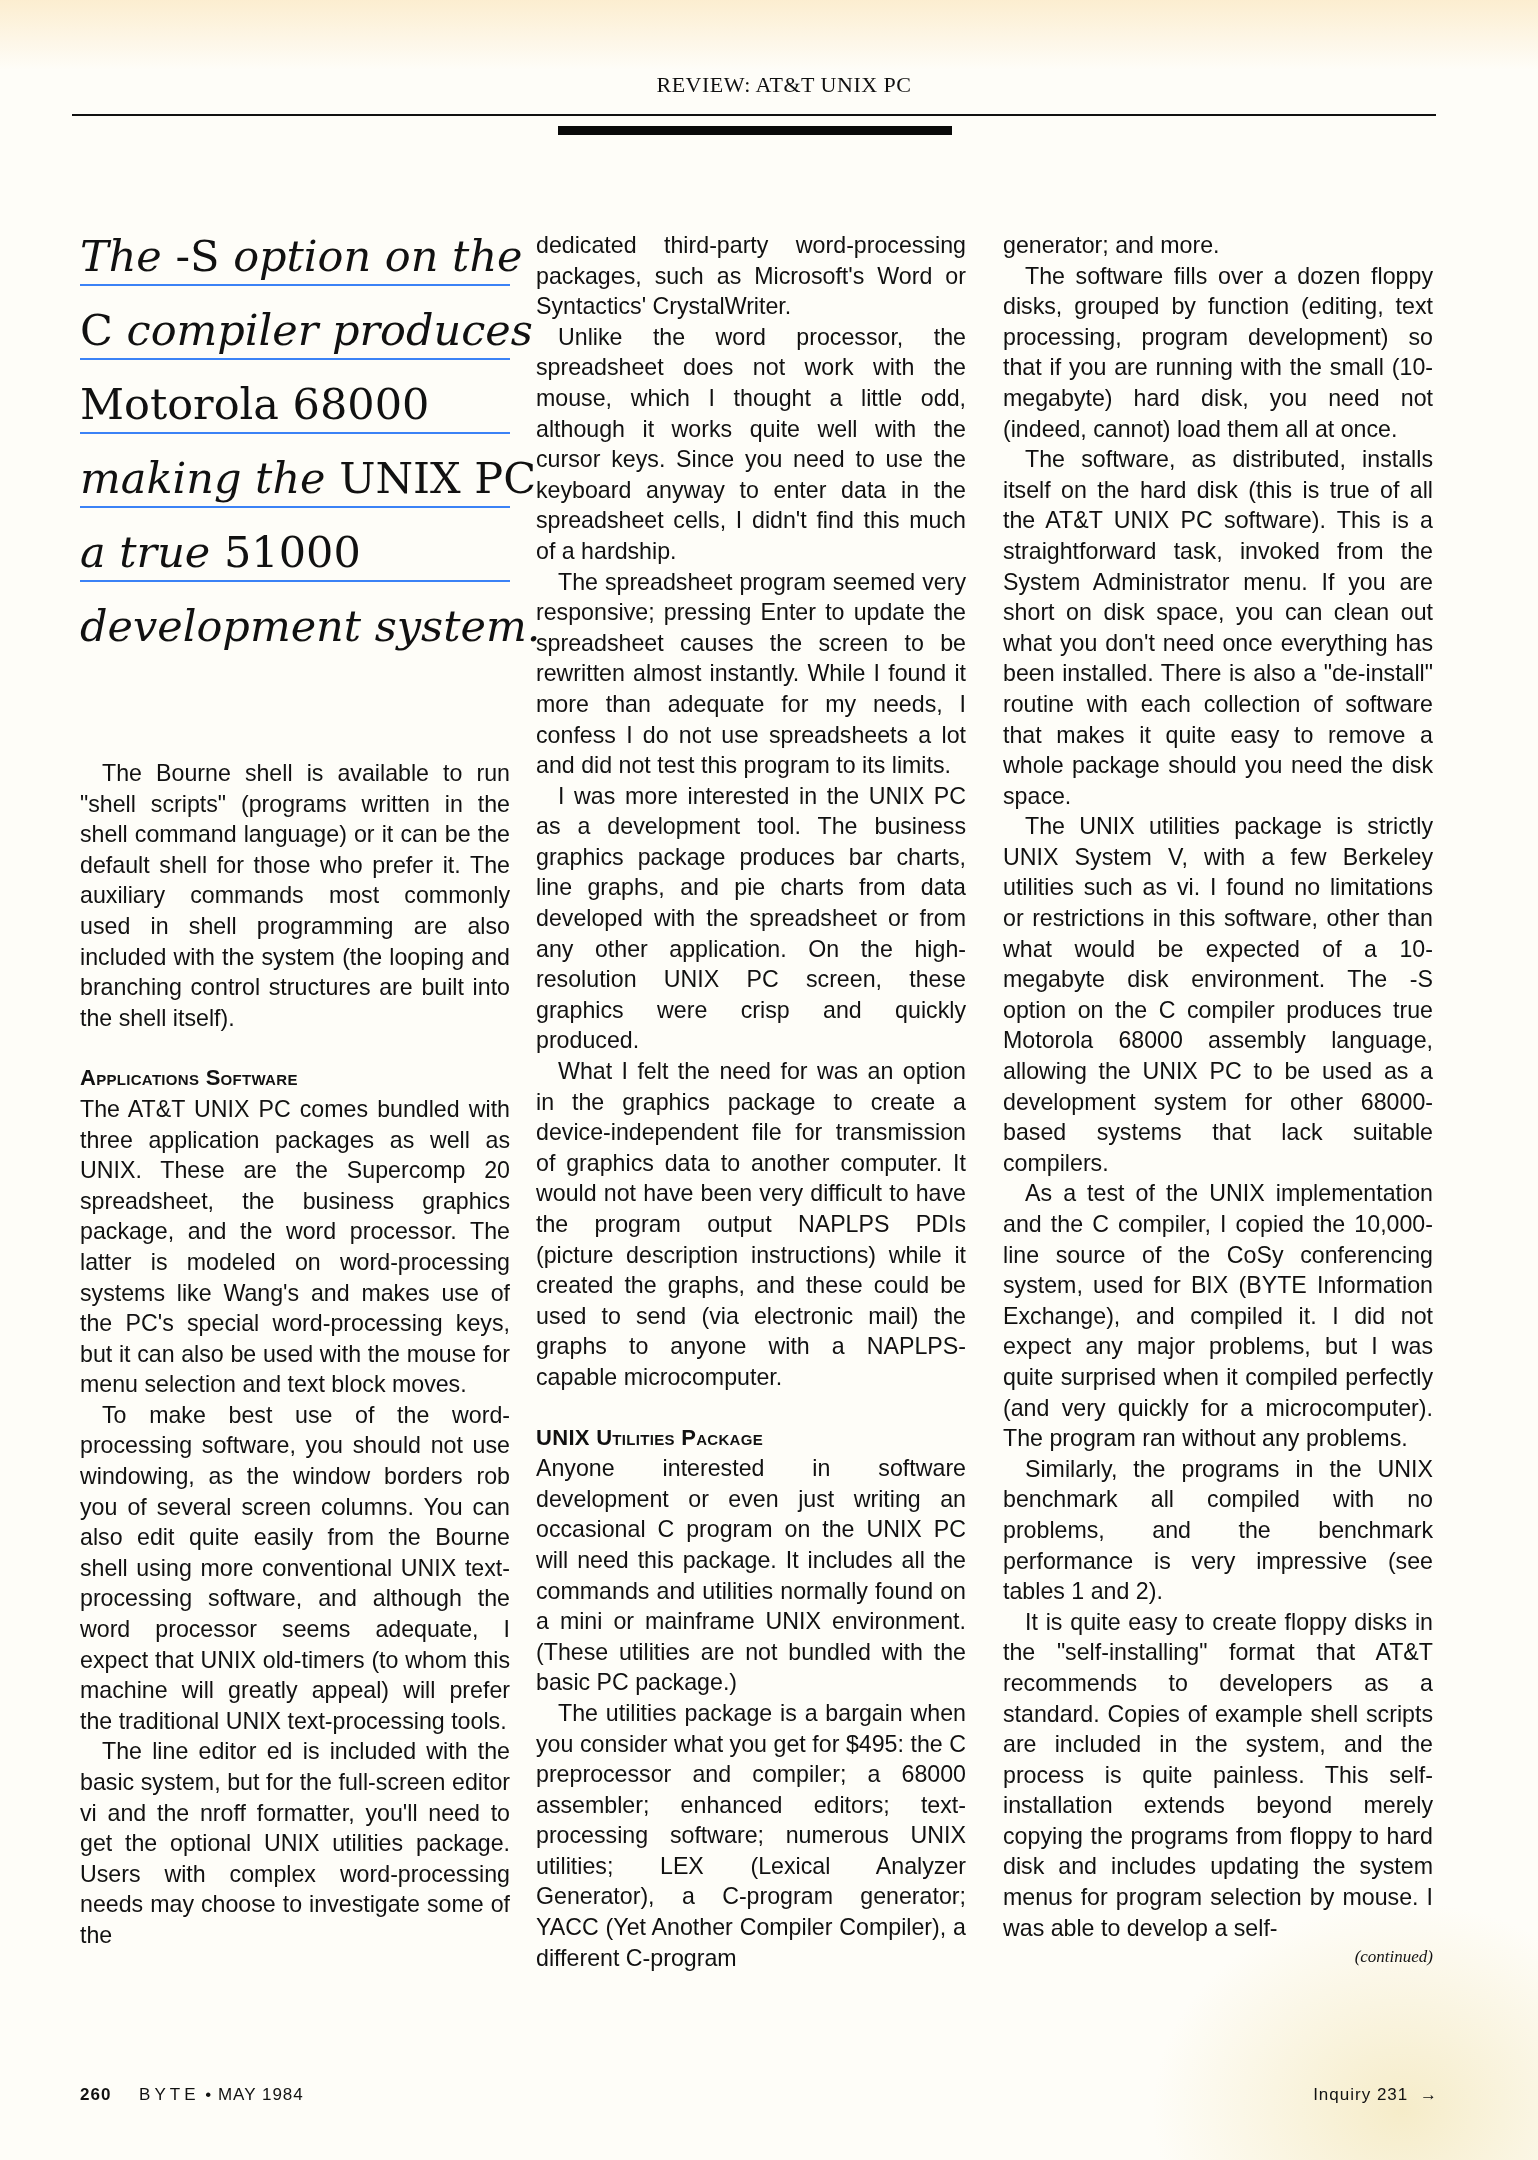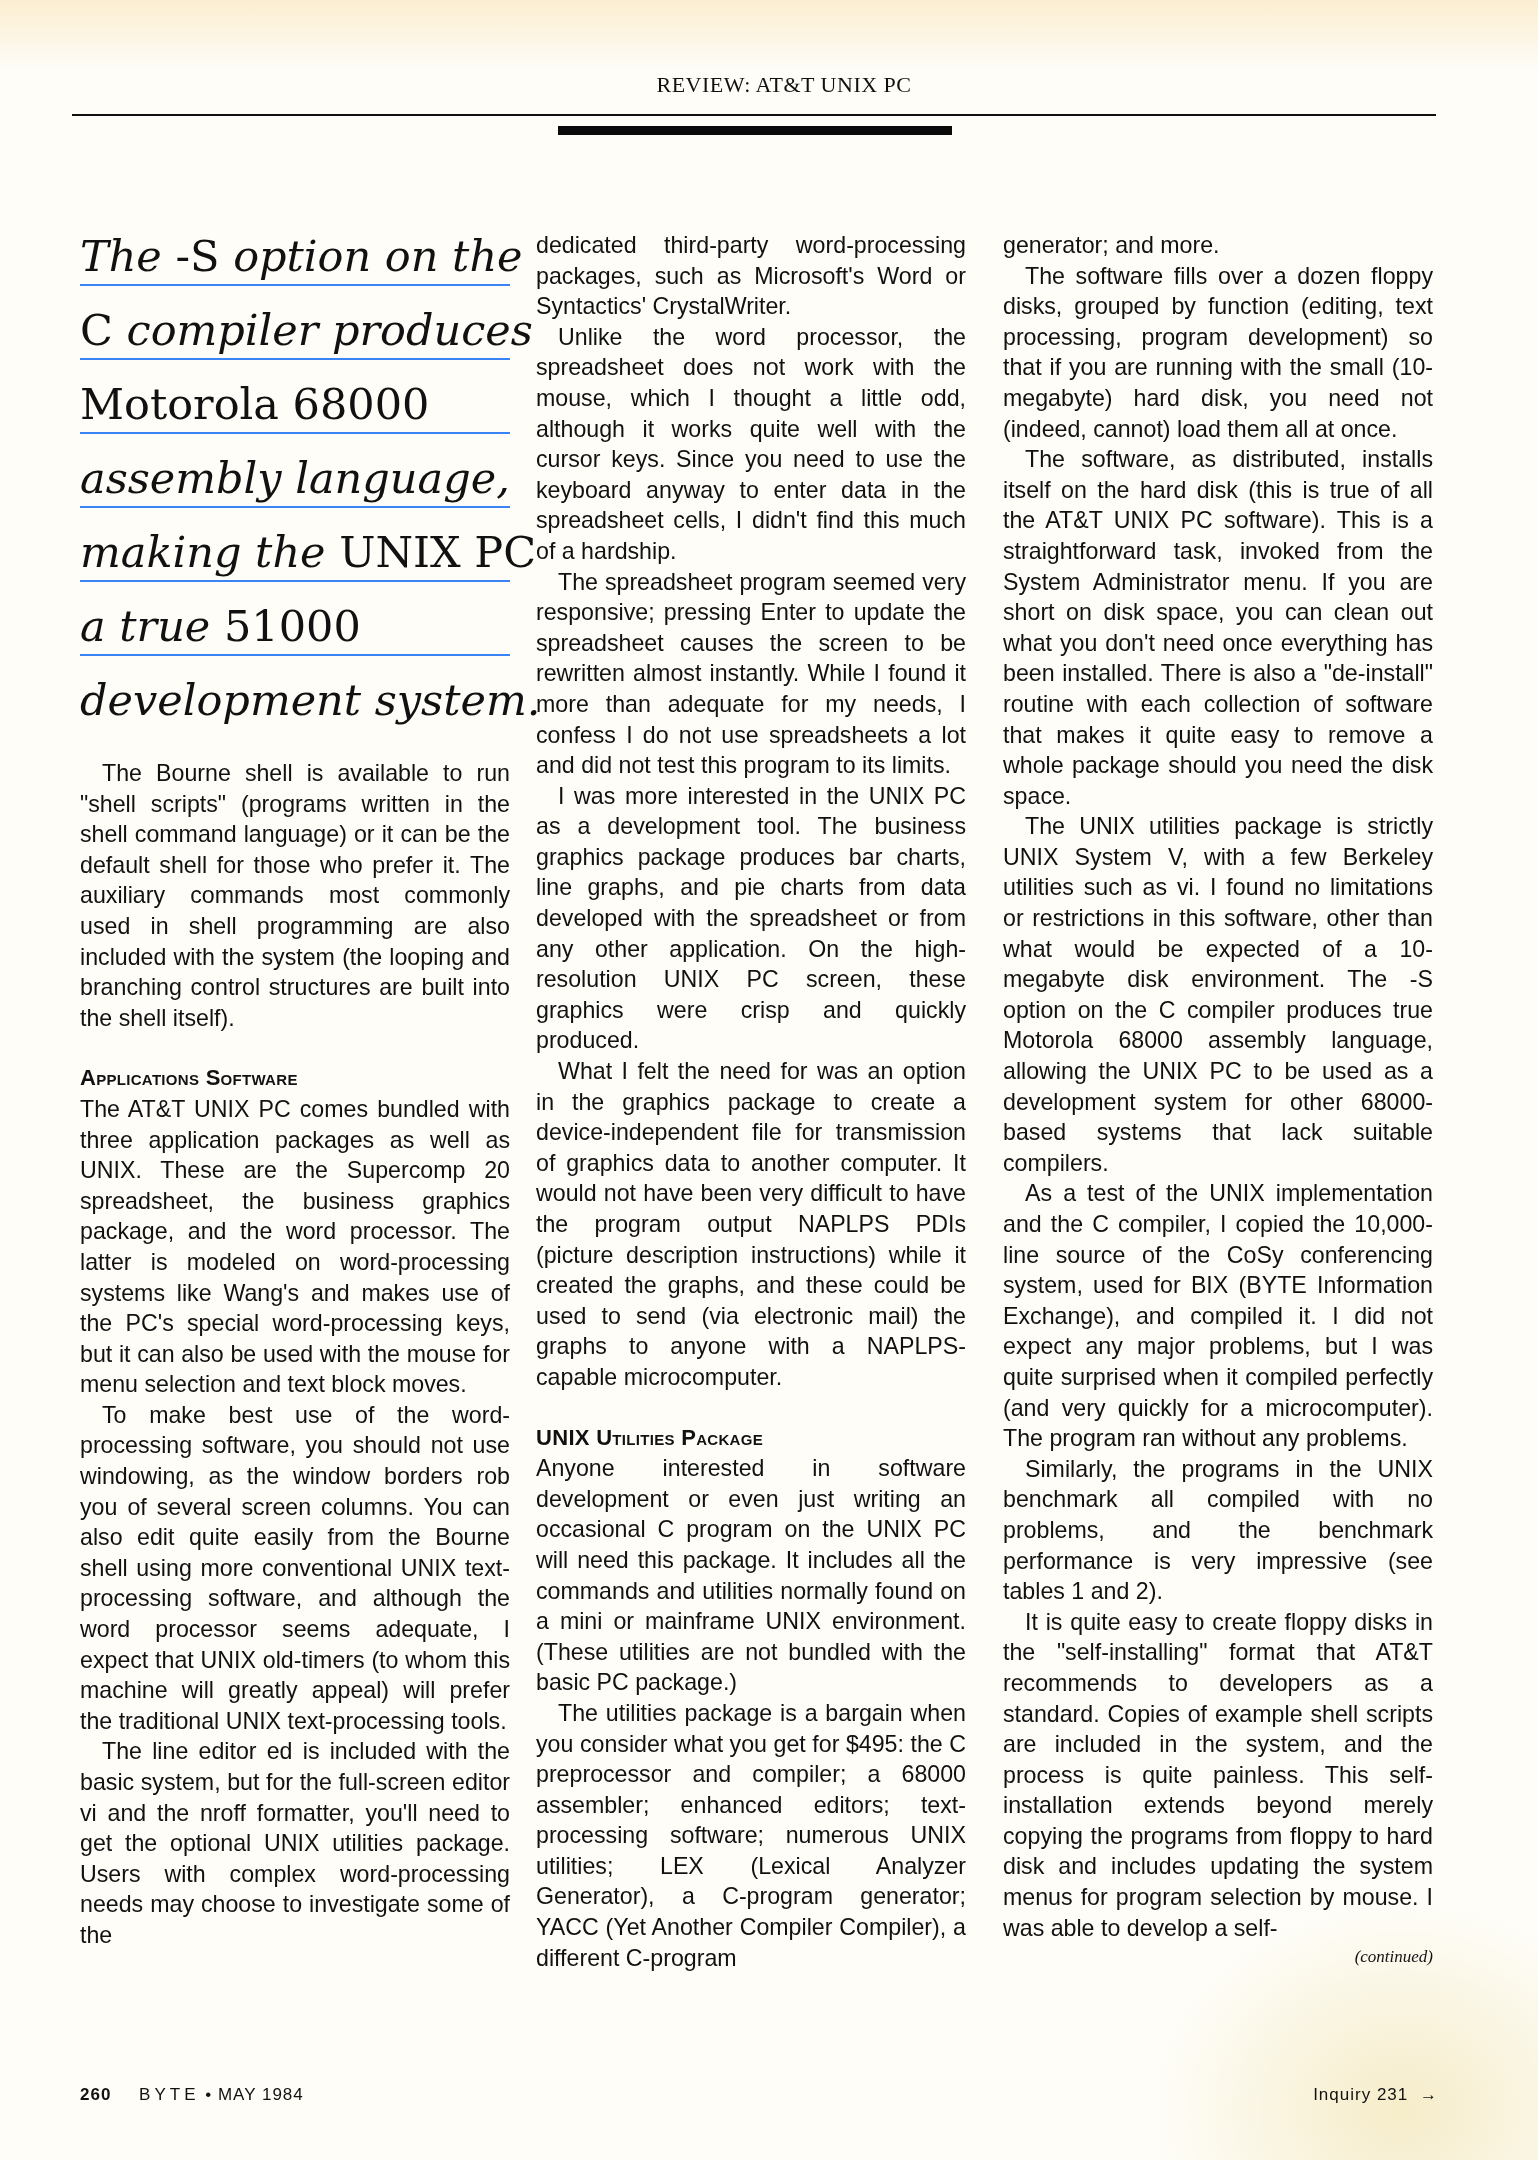--- a/index.html
+++ b/index.html
@@ -82,21 +82,20 @@
 <div class="stain-bottom"></div>
 
 <div class="header-title">REVIEW: AT&amp;T UNIX PC</div>
 <div class="rule-thin"></div>
 <div class="rule-thick"></div>
 
 <div class="pullquote">
   <div class="pq-line"><i>The </i><span>-S </span><i>option on the</i></div>
   <div class="pq-line"><span>C </span><i>compiler produces</i></div>
   <div class="pq-line"><span>Motorola 68000</span></div>
-  <div class="pq-line"><i>assembly language,</i></div>
   <div class="pq-line"><i>making the </i><span>UNIX PC</span></div>
   <div class="pq-line"><i>a true </i><span>51000</span></div>
   <div class="pq-line"><i>development system.</i></div>
 </div>
 
 <div class="col" id="col1">
   <p>The Bourne shell is available to run "shell scripts" (programs written in the shell command language) or it can be the default shell for those who prefer it. The auxiliary commands most commonly used in shell programming are also included with the system (the looping and branching control structures are built into the shell itself).</p>
   <div class="gap"></div>
   <h3>Applications Software</h3>
   <p class="noindent">The AT&amp;T UNIX PC comes bundled with three application packages as well as UNIX. These are the Supercomp 20 spreadsheet, the business graphics package, and the word processor. The latter is modeled on word-processing systems like Wang's and makes use of the PC's special word-processing keys, but it can also be used with the mouse for menu selection and text block moves.</p>

